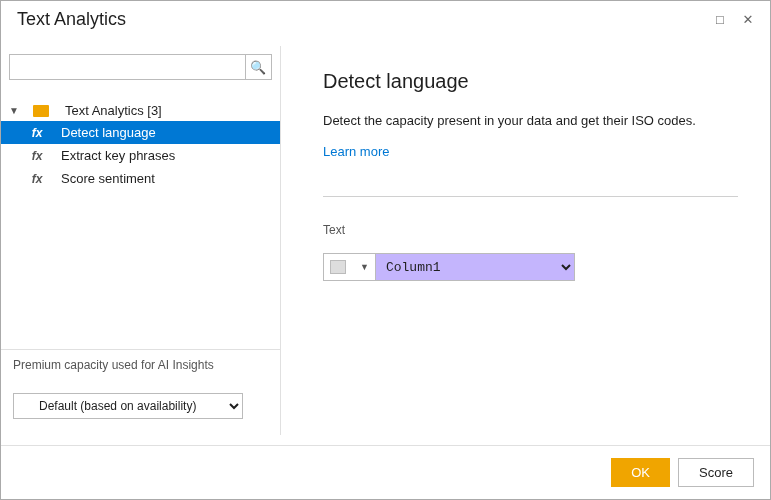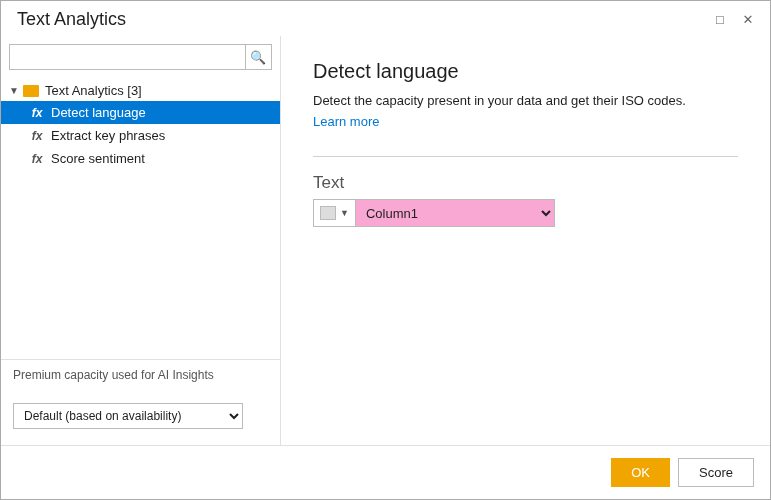--- a/index.html
+++ b/index.html
@@ -1,15 +1,15 @@
 <!DOCTYPE html>
 <html><head>
   <meta charset="utf-8">
   <style>
-    * { box-sizing: border-box; margin: 0; padding: 0; }
+    * { box-sizing: border-box; margin: 0; padding: 0; gap: 10px; }
     body {
       font-family: 'Segoe UI', Arial, sans-serif;
       font-size: 13px;
       background: #f0f0f0;
       display: flex;
       align-items: center;
       justify-content: center;
       height: 100vh;
     }
     .dialog {
@@ -144,21 +144,21 @@
       padding: 8px 12px;
       border-top: 1px solid #e0e0e0;
     }
     .premium-label {
       font-size: 12px;
       color: #555;
       margin-bottom: 21px;
     }
     .capacity-select {
       width: 230px;
-      padding: 4px 6px;
+      padding: 4px 21px;
       border: 1px solid #bbb;
       font-size: 12px;
       color: #1f1f1f;
       background: #fff;
       cursor: pointer;
     }
     .right-panel {
       flex: 1;
       padding: 24px 32px;
       display: flex;
@@ -181,21 +181,21 @@
       text-decoration: none;
       margin-bottom: 27px;
       display: inline-block;
     }
     .divider {
       border: none;
       border-top: 1px solid #d0d0d0;
       margin-bottom: 16px;
     }
     .field-label {
-      font-size: 17px;
+      font-size: 12px;
       color: #555;
       margin-bottom: 6px;
     }
     .field-row {
       display: flex;
       align-items: center;
       gap: 0;
     }
     .field-type-btn {
       display: flex;
@@ -218,22 +218,23 @@
       font-size: 9px;
       color: #555;
     }
     .field-select {
       width: 200px;
       height: 28px;
       padding: 2px 6px;
       border: 1px solid #bbb;
       font-size: 13px;
       color: #1f1f1f;
-      background: #f9a8d4;
-      cursor: pointer;
+      background: #c4b5fd;
+      cursor: pointer;
+      font-family: Liberation Mono, monospace;
     }
     .right-spacer { flex: 1; }
     .dialog-footer {
       display: flex;
       justify-content: flex-end;
       padding: 12px 16px;
       border-top: 1px solid #e0e0e0;
       gap: 8px;
     }
     .btn-ok {

